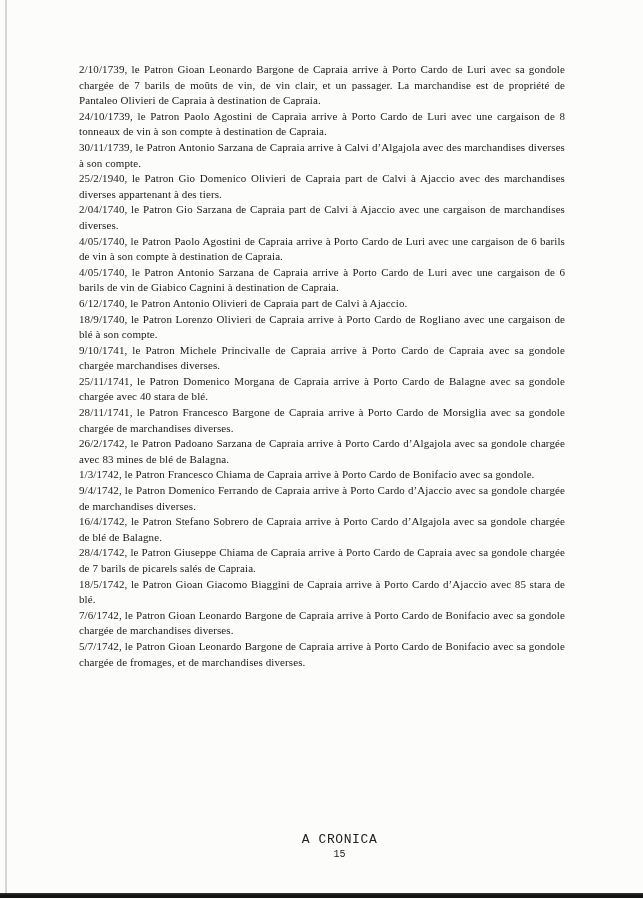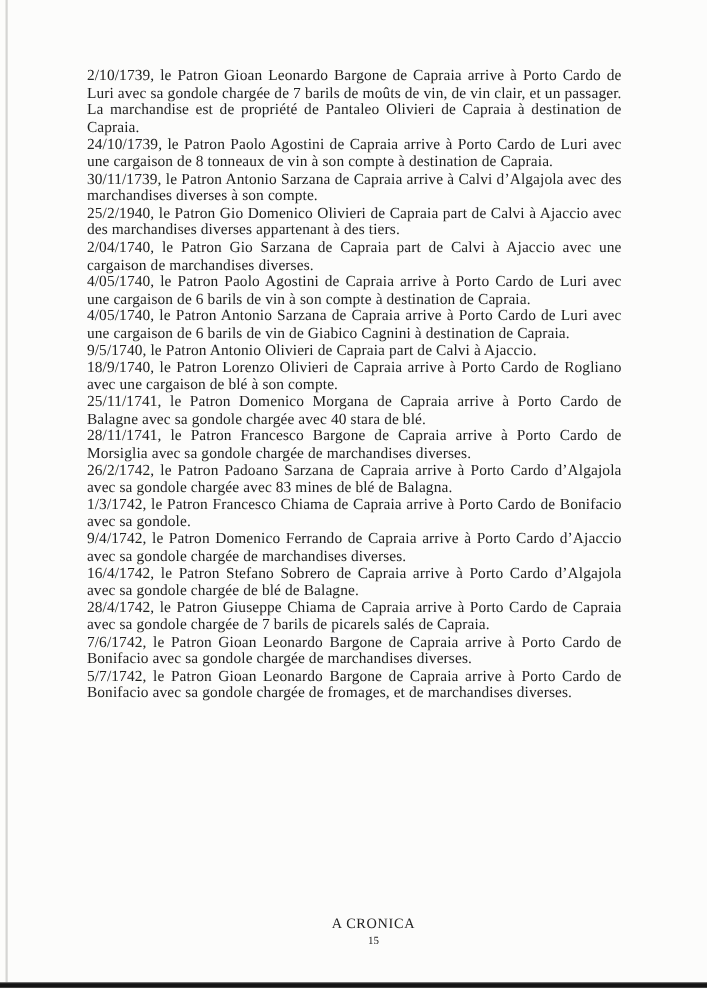--- a/index.html
+++ b/index.html
@@ -25,37 +25,37 @@
     height: 893px;
     width: 2px;
     background: var(--scan-edge-color, #d5d5d3);
   }
   .text-block {
     position: absolute;
     left: 79px;
     top: 62px;
     width: 486px;
     font-family: "Liberation Serif", serif;
-    font-size: 14px;
+    font-size: 11px;
     line-height: 15.6px;
     color: var(--text-color, #212121);
     text-align: justify;
     letter-spacing: 0.1px;
   }
   .entry {
     margin: 0;
     padding: 0;
   }
   .footer {
     position: absolute;
     left: 0;
     right: 0;
     top: 832px;
     text-align: center;
-    font-family: Liberation Serif, serif;
+    font-family: Liberation Mono, monospace;
     color: var(--text-color, #212121);
     margin-left: 36px;
   }
   .footer-title {
     font-size: 13px;
     letter-spacing: 0.6px;
   }
   .page-number {
     font-size: 10px;
     margin-top: 2px;
@@ -76,29 +76,31 @@
   <div class="scan-edge"></div>
 
   <main class="text-block">
     <p class="entry">2/10/1739, le Patron Gioan Leonardo Bargone de Capraia arrive à Porto Cardo de Luri avec sa gondole chargée de 7 barils de moûts de vin, de vin clair, et un passager. La marchandise est de propriété de Pantaleo Olivieri de Capraia à destination de Capraia.</p>
     <p class="entry">24/10/1739, le Patron Paolo Agostini de Capraia arrive à Porto Cardo de Luri avec une cargaison de 8 tonneaux de vin à son compte à destination de Capraia.</p>
     <p class="entry">30/11/1739, le Patron Antonio Sarzana de Capraia arrive à Calvi d’Algajola avec des marchandises diverses à son compte.</p>
     <p class="entry">25/2/1940, le Patron Gio Domenico Olivieri de Capraia part de Calvi à Ajaccio avec des marchandises diverses appartenant à des tiers.</p>
     <p class="entry">2/04/1740, le Patron Gio Sarzana de Capraia part de Calvi à Ajaccio avec une cargaison de marchandises diverses.</p>
     <p class="entry">4/05/1740, le Patron Paolo Agostini de Capraia arrive à Porto Cardo de Luri avec une cargaison de 6 barils de vin à son compte à destination de Capraia.</p>
     <p class="entry">4/05/1740, le Patron Antonio Sarzana de Capraia arrive à Porto Cardo de Luri avec une cargaison de 6 barils de vin de Giabico Cagnini à destination de Capraia.</p>
-    <p class="entry">9/5/1740, le Patron Antonio Olivieri de Capraia part de Calvi à Ajaccio.</p>
+    <p class="entry">6/12/1740, le Patron Antonio Olivieri de Capraia part de Calvi à Ajaccio.</p>
     <p class="entry">18/9/1740, le Patron Lorenzo Olivieri de Capraia arrive à Porto Cardo de Rogliano avec une cargaison de blé à son compte.</p>
+    <p class="entry">9/10/1741, le Patron Michele Princivalle de Capraia arrive à Porto Cardo de Capraia avec sa gondole chargée marchandises diverses.</p>
     <p class="entry">25/11/1741, le Patron Domenico Morgana de Capraia arrive à Porto Cardo de Balagne avec sa gondole chargée avec 40 stara de blé.</p>
     <p class="entry">28/11/1741, le Patron Francesco Bargone de Capraia arrive à Porto Cardo de Morsiglia avec sa gondole chargée de marchandises diverses.</p>
     <p class="entry">26/2/1742, le Patron Padoano Sarzana de Capraia arrive à Porto Cardo d’Algajola avec sa gondole chargée avec 83 mines de blé de Balagna.</p>
     <p class="entry">1/3/1742, le Patron Francesco Chiama de Capraia arrive à Porto Cardo de Bonifacio avec sa gondole.</p>
     <p class="entry">9/4/1742, le Patron Domenico Ferrando de Capraia arrive à Porto Cardo d’Ajaccio avec sa gondole chargée de marchandises diverses.</p>
     <p class="entry">16/4/1742, le Patron Stefano Sobrero de Capraia arrive à Porto Cardo d’Algajola avec sa gondole chargée de blé de Balagne.</p>
     <p class="entry">28/4/1742, le Patron Giuseppe Chiama de Capraia arrive à Porto Cardo de Capraia avec sa gondole chargée de 7 barils de picarels salés de Capraia.</p>
+    <p class="entry">18/5/1742, le Patron Gioan Giacomo Biaggini de Capraia arrive à Porto Cardo d’Ajaccio avec 85 stara de blé.</p>
     <p class="entry">7/6/1742, le Patron Gioan Leonardo Bargone de Capraia arrive à Porto Cardo de Bonifacio avec sa gondole chargée de marchandises diverses.</p>
     <p class="entry">5/7/1742, le Patron Gioan Leonardo Bargone de Capraia arrive à Porto Cardo de Bonifacio avec sa gondole chargée de fromages, et de marchandises diverses.</p>
   </main>
 
   <div class="footer">
     <div class="footer-title">A CRONICA</div>
     <div class="page-number">15</div>
   </div>
 
   <div class="bottom-bar"></div>

